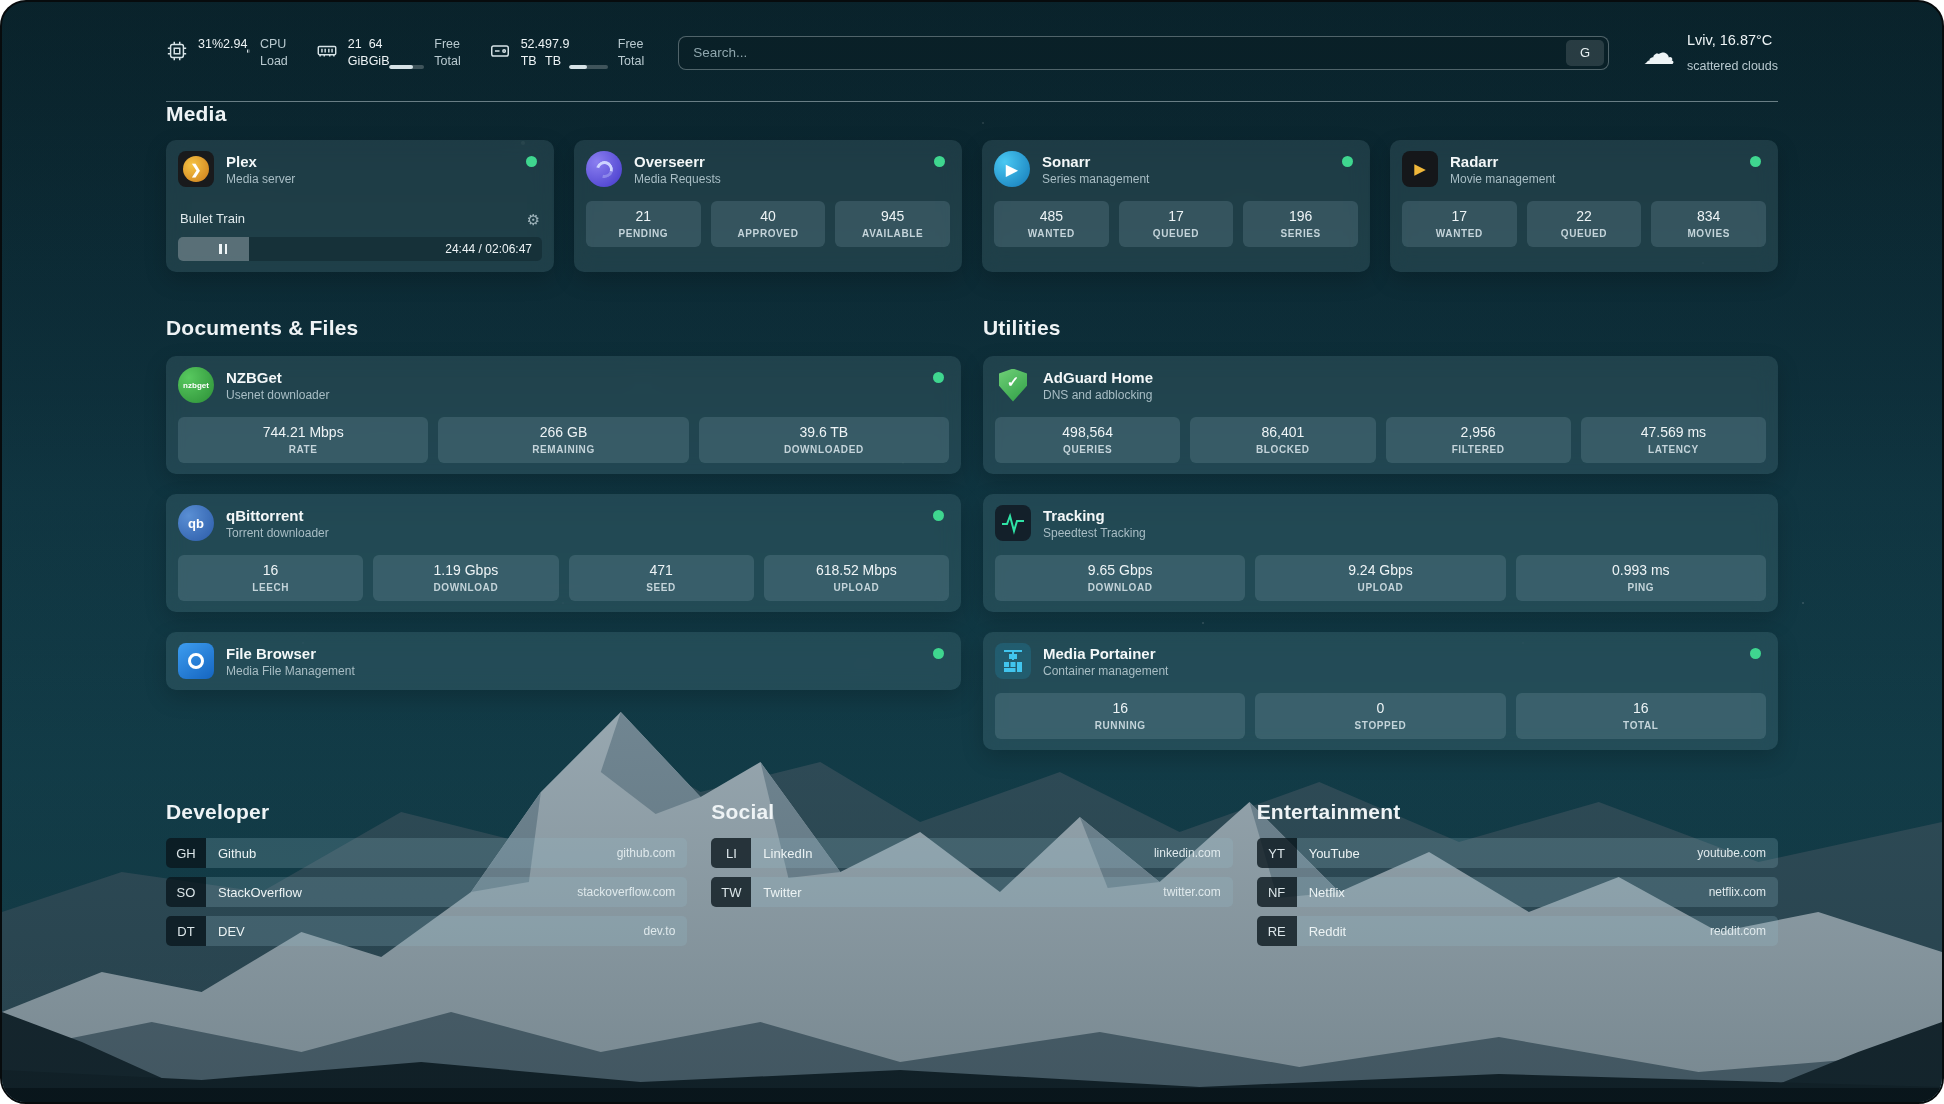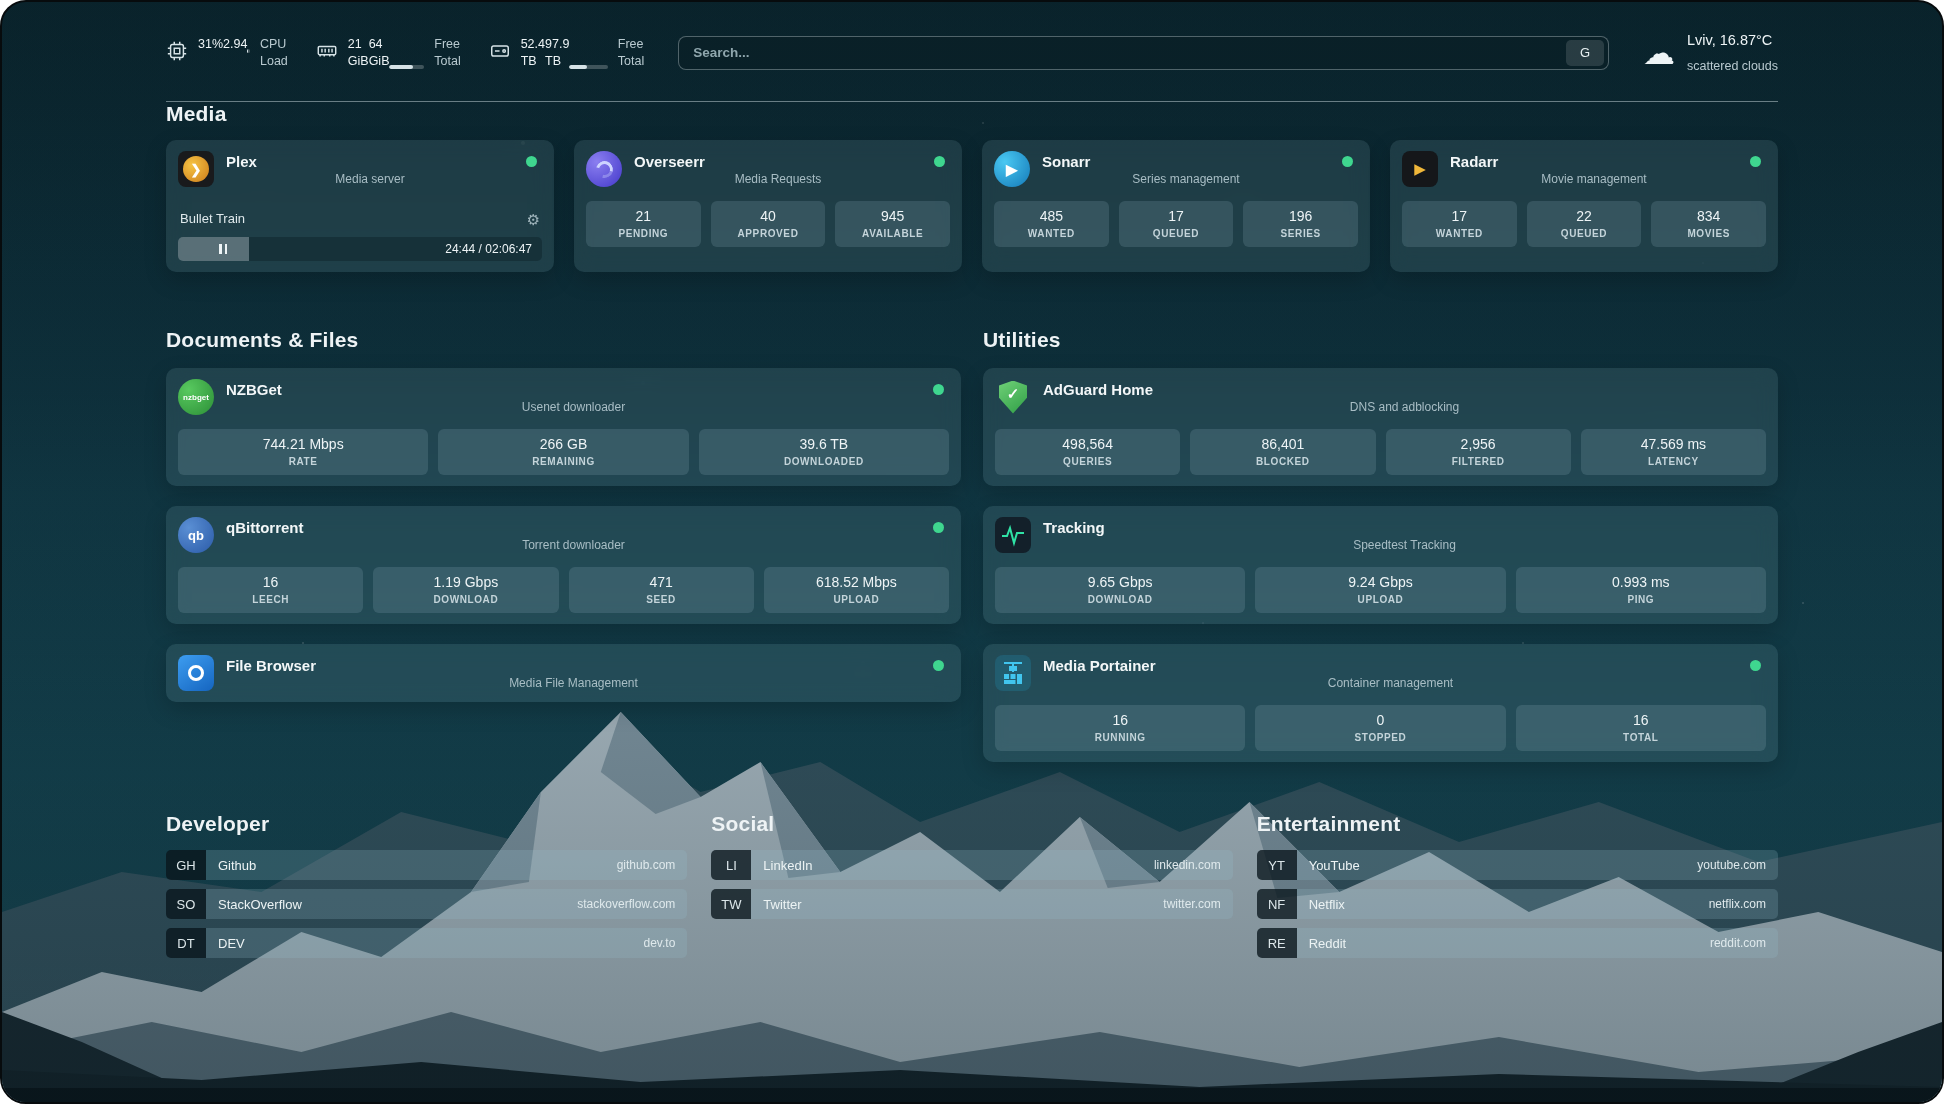--- a/index.html
+++ b/index.html
@@ -46,53 +46,53 @@
   .sys-icon { width: 22px; height: 22px; margin-top: 4px; }
   .sys-vals { display: flex; align-items: flex-end; min-width: 52px;
               font-size: 12.5px; color: #eef4f6; line-height: 1.3; }
   .bar { width: 100%; height: 4px; border-radius: 2px; background: rgba(255,255,255,0.22); margin-top: 4px; overflow: hidden; }
   .bar-fill { height: 100%; background: var(--bar_fill, #d6e2e6); border-radius: 2px; }
   .sys-labels { display: flex; flex-direction: column; font-size: 12.5px; color: #b9cad0; line-height: 1.3; }
   .search {
     flex: 1; display: flex; align-items: center; height: 34px; margin: 0 34px;
     background: rgba(10,30,37,0.62); border: 1px solid rgba(214,226,230,0.35); border-radius: 8px; overflow: hidden;
   }
-  .search input { flex: 1; background: transparent; border: none; outline: none; color: #e8f0f2; font-size: 13.5px; padding: 0 14px; font-family: "Liberation Sans", sans-serif; font-weight: bold; }
+  .search input { flex: 1; background: transparent; border: none; outline: none; color: #e8f0f2; font-size: 13.5px; padding: 0 14px; font-family: "Liberation Sans", sans-serif; }
   .search input::placeholder { color: #8fa6ad; }
   .search-btn {
     width: 38px; height: 26px; margin-right: 4px; flex: none; cursor: pointer;
     background: rgba(255,255,255,0.13); color: #e8f0f2; border: none; border-radius: 5px; font-size: 13px;
     font-family: "Liberation Sans", sans-serif;
   }
   .weather { display: flex; align-items: center; gap: 12px; color: #eef4f6; font-size: 14.5px; }
   .cloud { font-size: 32px; line-height: 1; color: #eef4f6; }
   .weather .dim { font-size: 12.5px; color: #b9cad0; margin-top: 11px; }
 
   .divider { border: none; border-top: 1.5px solid rgba(200,215,220,0.5); margin: 28px 0 0; }
 
   
   h2.section { font-size: 21px; font-weight: 700; color: #eef3f5; margin: 0 0 14px; letter-spacing: .2px; }
   .media-heading { margin-top: 54px; }
   .grid4 { display: grid; grid-template-columns: repeat(4, 1fr); gap: 20px; }
-  .cols2 { display: grid; grid-template-columns: 1fr 1fr; gap: 22px; margin-top: 56px; }
+  .cols2 { display: grid; grid-template-columns: 1fr 1fr; gap: 22px; margin-top: 44px; }
   .col { display: flex; flex-direction: column; gap: 20px; }
   .col h2.section { margin-bottom: -4px; }
 
   .card {
     background: rgba(148,190,201,0.14);
     backdrop-filter: blur(10px);
     border-radius: 10px; padding: 11px 12px;
     box-shadow: 0 8px 22px rgba(0,0,0,0.18);
   }
   .grid4 .card { min-height: 122px; }
   .card-head { display: flex; align-items: center; gap: 12px; cursor: pointer; }
   .icon { width: 36px; height: 36px; border-radius: 8px; display: flex; align-items: center; justify-content: center; flex: none; position: relative; }
   .titles { flex: 1; }
   .t { font-size: 15px; font-weight: 700; color: #f3f7f8; }
-  .s { font-size: 12px; color: #a9bec5; margin-top: 2px; text-align: center; }
+  .s { font-size: 12px; color: #a9bec5; margin-top: 2px; }
   .dot { width: 11px; height: 11px; border-radius: 50%; background: var(--status_online, #3fd68f); align-self: flex-start; margin: 5px 5px 0 0; flex: none; }
 
   .stats { display: flex; gap: 10px; margin-top: 14px; }
   .stat { flex: 1; background: rgba(173,208,217,0.16); border-radius: 6px; padding: 7px 4px 8px; text-align: center; }
   .stat .v { font-size: 14px; color: #eef4f6; }
   .stat .l { font-size: 10px; font-weight: 700; letter-spacing: .6px; color: #c4d4da; margin-top: 4px; }
 
   
   .np-row { display: flex; justify-content: space-between; align-items: flex-start; font-size: 13px; color: #dfe9ec; margin-top: 24px; padding: 0 2px; }
   .gear { color: #9fb4bb; font-size: 15px; cursor: pointer; }

